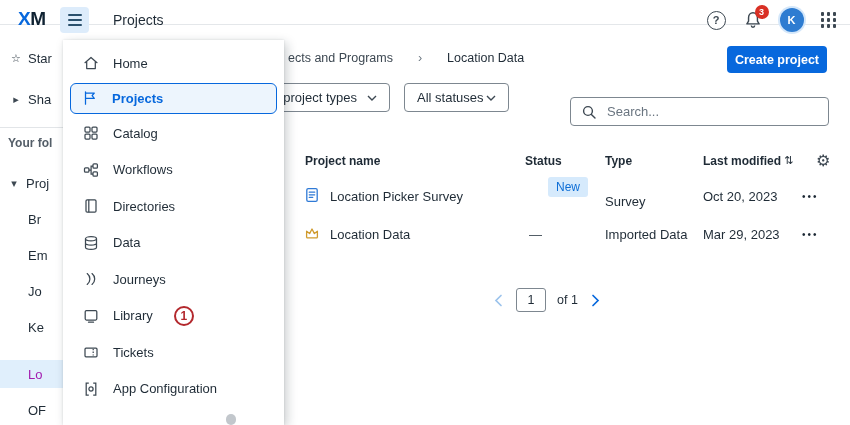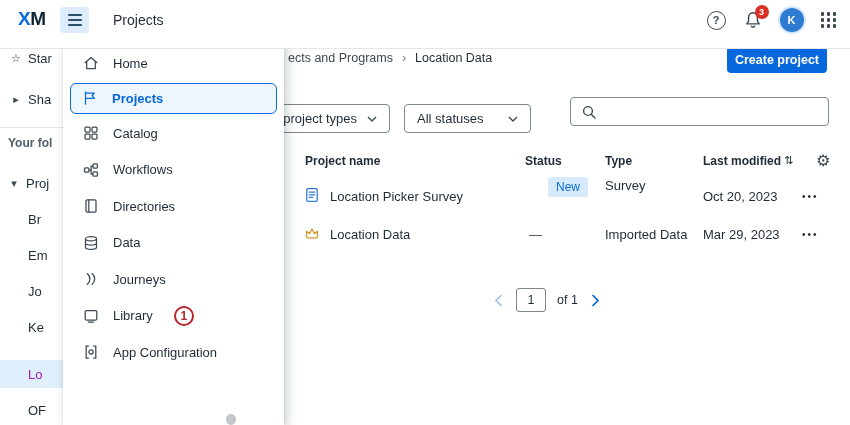--- a/index.html
+++ b/index.html
@@ -4,21 +4,21 @@
 <style>
   * { box-sizing: border-box; }
   html,body { margin:0; padding:0; }
   body {
     width:850px; height:425px; position:relative; overflow:hidden;
     background:#fff; font-family:"Liberation Sans","DejaVu Sans",sans-serif;
     color:#1f2b36;
   }
 
   
-  .topbar { position:absolute; top:0; left:0; width:850px; height:49px;
+  .topbar { position:absolute; top:0; left:0; width:850px; height:25px;
     background:#fff; border-bottom:1px solid #e4e7ea; z-index:30; }
   .logo { position:absolute; left:18px; top:8px; font-size:19px; font-weight:bold; letter-spacing:-0.5px; }
   .logo .x { color:#0768dd; } .logo .m { color:#0f2232; }
   .hamburger { position:absolute; left:60px; top:7px; width:29px; height:26px;
     background:#ddecfb; border:none; border-radius:4px; cursor:pointer;
     display:flex; flex-direction:column; justify-content:center; align-items:center; gap:3px; }
   .hamburger span { width:14px; height:2px; background:#29506d; border-radius:1px; }
   .tb-title { position:absolute; left:113px; top:12px; font-size:14px; color:#1f2b36; }
   .tb-right { position:absolute; right:14px; top:0; height:40px; display:flex; align-items:center; gap:17px; }
   .help-btn { width:19px; height:19px; border:1.5px solid #3d4852; border-radius:50%;
@@ -40,31 +40,31 @@
   .sb-ico { width:16px; text-align:center; margin-right:4px; color:#3d4852; font-size:11px; }
   .sb-head { position:absolute; font-size:12px; font-weight:bold; color:#545e68; }
   .sb-divider { position:absolute; left:0; top:87px; width:63px; height:1px; background:#e2e5e8; }
   .sb-active { position:absolute; left:0; top:320px; width:70px; height:28px; background:#e0effc;
     display:flex; align-items:center; cursor:pointer; }
   .sb-active span { margin-left:28px; font-size:13px; color:#a21caf; }
   .sb-indent { margin-left:28px; }
 
   
   .main { position:absolute; inset:40px 0 0 0; z-index:2; }
-  .breadcrumb { position:absolute; left:288px; top:11px; display:flex; align-items:center; gap:9px; font-size:12.5px; }
+  .breadcrumb { position:absolute; left:288px; top:11px; display:flex; align-items:center; gap:25px; font-size:12.5px; }
   .breadcrumb .parent { color:#3d4852; cursor:pointer; }
   .breadcrumb .sep { color:#6b7680; }
   .breadcrumb .current { color:#1f2b36; }
   .create-btn { position:absolute; left:727px; top:6px; width:100px; height:27px;
     background:#0768dd; color:#fff; border:none; border-radius:4px;
     font-size:12.5px; font-weight:bold; cursor:pointer; font-family:inherit; }
-  .filter-box { position:absolute; top:64px; height:29px; border:1px solid #7d8790; border-radius:4px;
+  .filter-box { position:absolute; top:43px; height:29px; border:1px solid #7d8790; border-radius:4px;
     background:#fff; display:flex; align-items:center; font-size:13px; color:#1f2b36; cursor:pointer; }
   .fb-types { left:237px; width:153px; justify-content:flex-end; padding-right:12px; gap:10px; }
-  .fb-status { left:404px; width:127px; justify-content:space-between; padding:0 12px; }
+  .fb-status { left:404px; width:105px; justify-content:space-between; padding:0 12px; }
   .search-box { position:absolute; left:570px; top:57px; width:259px; height:29px;
     border:1px solid #7d8790; border-radius:4px; background:#fff; display:flex; align-items:center; padding-left:10px; gap:8px; }
   .search-box input { border:none; outline:none; background:transparent; font-size:13px; width:200px; font-family:inherit; color:#1f2b36; }
   .search-box input::placeholder { color:#6a7580; }
 
   .th { position:absolute; top:114px; font-size:12px; font-weight:bold; color:#1f2b36; }
   .sort-ico { position:absolute; left:784px; top:114px; font-size:11px; color:#1f2b36; cursor:pointer; }
   .gear-ico { position:absolute; left:816px; top:111px; font-size:16px; color:#3d4852; cursor:pointer; }
 
   .cell { position:absolute; font-size:13px; color:#1f2b36; }
@@ -183,37 +183,38 @@
     <span>All statuses</span>
     <svg width="10" height="6" viewBox="0 0 10 6" fill="none" stroke="#3d4852" stroke-width="1.4">
         <polyline points="1,1 5,5 9,1"></polyline>
       </svg>
   </div>
   <div class="search-box">
     <svg width="16" height="16" viewBox="0 0 16 16" fill="none" stroke="#3d4852" stroke-width="1.4" stroke-linecap="round">
         <circle cx="7" cy="7" r="4.4"></circle>
         <path d="M10.4 10.4 14 14"></path>
       </svg>
+    <input type="text" placeholder="Search..." style="">
   </div>
 
   <div class="th" style="left:305px;">Project name</div>
   <div class="th" style="left:525px;">Status</div>
   <div class="th" style="left:605px;">Type</div>
   <div class="th" style="left:703px;">Last modified</div>
   <div class="sort-ico">⇅</div>
   <div class="gear-ico">⚙</div>
 
   <div>
     <svg class="row-icon" style="top:146px;" width="18" height="18" viewBox="0 0 18 18" fill="none" stroke="#2f7ad6" stroke-width="1.3" stroke-linecap="round">
       <rect x="3.8" y="2.6" width="10.4" height="12.8" rx="1.4"></rect>
         <path d="M6.3 6.2h5.4M6.3 8.8h5.4M6.3 11.4h3.4"></path>
     </svg>
     <span class="cell" style="left:330px; top:149px;">Location Picker Survey</span>
     <span class="cell" style="left:527px; top:137px;padding-left:21px;"><span class="status-badge">New</span></span>
-    <span class="cell" style="left:605px; top:138px;">Survey</span>
+    <span class="cell" style="left:605px; top:154px;">Survey</span>
     <span class="cell" style="left:703px; top:149px;">Oct 20, 2023</span>
     <span class="dots" style="left:802px; top:151px;">•••</span>
   </div>
 
   <div>
     <svg class="row-icon" style="top:184px;" width="18" height="18" viewBox="0 0 18 18" fill="none" stroke="#cf9a2c" stroke-width="1.3" stroke-linejoin="round">
       <path d="M3.6 13.8h10.8M3.6 13.8V7.2l3 2.4L9 5l2.4 4.6 3-2.4v6.6"></path>
     </svg>
     <span class="cell" style="left:330px; top:187px;">Location Data</span>
     <span class="cell status-dash" style="left:529px; top:187px;">—</span>
@@ -292,19 +293,26 @@
   <div class="mi">
     <svg width="18" height="18" viewBox="0 0 18 18" fill="none" stroke-width="1.25" stroke-linecap="round">
         <rect x="3.2" y="3.6" width="11.6" height="9.4" rx="1.2"></rect>
         <path d="M6.5 15.2h5"></path>
       </svg>
     <span>Library</span>
     <span class="annot">1</span>
   </div>
   <div class="mi">
     <svg width="18" height="18" viewBox="0 0 18 18" fill="none" stroke-width="1.25">
+        <rect x="3" y="5.2" width="12" height="8.6" rx="1"></rect>
+        <path d="M11.2 6v1.2m0 1.4v1.4m0 1.4v1.2"></path>
+      </svg>
+    <span>Tickets</span>
+  </div>
+  <div class="mi">
+    <svg width="18" height="18" viewBox="0 0 18 18" fill="none" stroke-width="1.25">
         <path d="M6.8 3H4.2v12h2.6M11.2 3h2.6v12h-2.6"></path>
         <circle cx="9" cy="9" r="2.1"></circle>
       </svg>
     <span>App Configuration</span>
   </div>
   <div class="scroll-thumb"></div>
 </div>
 
 </body></html>

